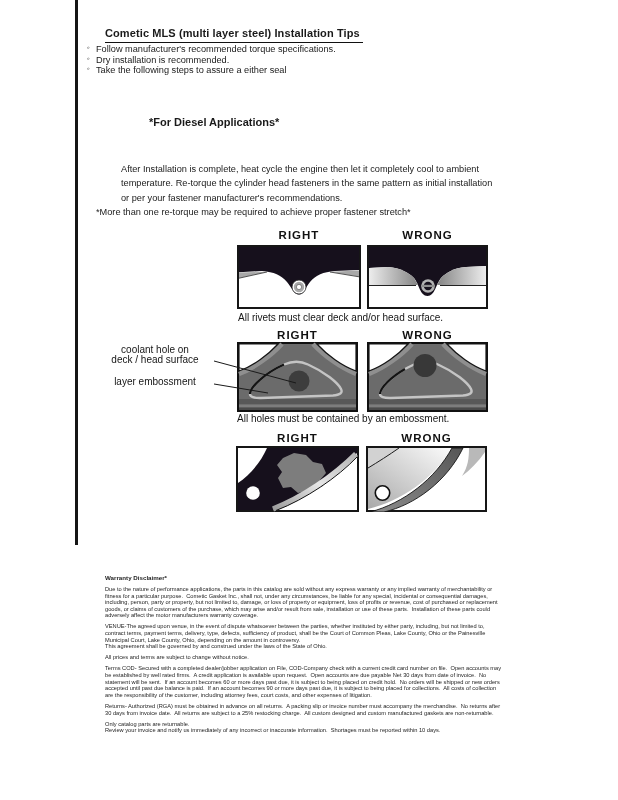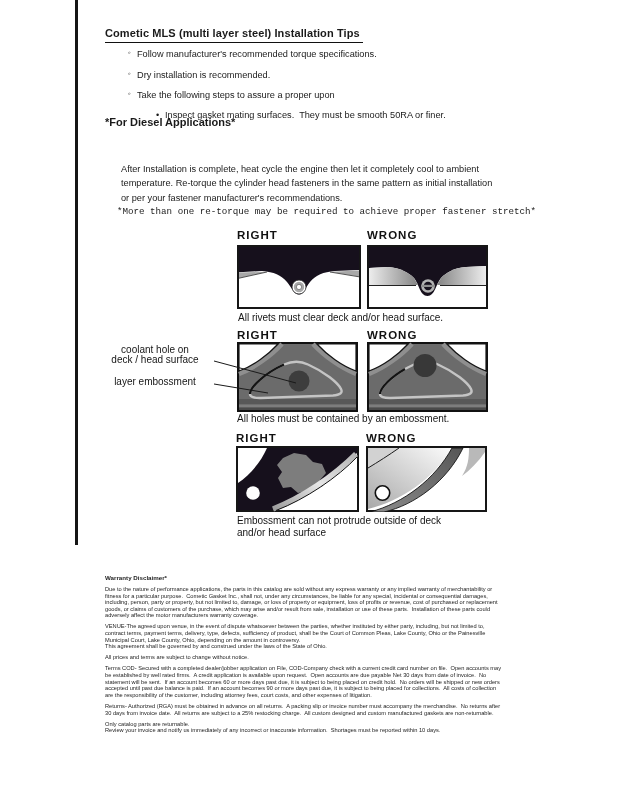--- a/index.html
+++ b/index.html
@@ -7,56 +7,55 @@
     position:relative;width:618px;height:744px;background:#ffffff;
     font-family:"Liberation Sans", sans-serif;color:#1a1a1a;overflow:hidden;
   }
   .abs{position:absolute;}
   .vline{left:75px;top:0;width:3px;height:545px;background:#151515;}
   .title{
     left:105px;top:20px;font-size:11px;font-weight:bold;letter-spacing:.1px;
     border-bottom:1.5px solid #111;padding:0 3px 2.5px 0;
   }
   .tips{left:87px;top:43px;list-style:none;margin:0;padding:0;font-size:9.2px;}
-  .tips li{line-height:20px;white-space:pre;margin-left:41px;}
+  .tips li{line-height:10px;white-space:pre;}
   .tips li.l2{padding-left:28px;}
   .tips .mark{display:inline-block;width:9px;}
   .tips li.l1 .mark{font-size:7.5px;vertical-align:1.5px;}
-  .h2{font-size:11px;font-weight:bold;}
+  .h2{font-size:11px;font-weight:bold;margin-left:44px;}
   .body-p{font-size:9.2px;line-height:14.4px;white-space:pre;margin:0;}
-  .dg-hdr{font-size:11.5px;font-weight:bold;letter-spacing:1px;color:#111;}
+  .dg-hdr{font-size:11.5px;font-weight:bold;letter-spacing:1px;text-align:center;color:#111;}
   .dg-cap{font-size:10px;color:#141414;white-space:pre;line-height:11.5px;}
   .ann{font-size:10px;line-height:9.8px;text-align:center;white-space:pre;color:#161616;}
   .warranty{left:105px;top:574px;width:470px;}
   .warranty h3{margin:0 0 5px 0;font-size:6.2px;font-weight:bold;color:#1c1c1c;}
   .warranty p{margin:0 0 4.5px 0;font-size:5.7px;line-height:6.6px;white-space:pre;color:#242424;}
   .footer-code{left:386px;top:760px;font-size:11px;color:#0f172a;letter-spacing:.3px;}
   svg{display:block;}
 </style>
 </head>
 <body>
 
 <div class="page">
 
   <div class="abs vline"></div>
 
   <h1 class="abs title">Cometic MLS (multi layer steel) Installation Tips</h1>
 
   <ul class="abs tips">
     <li class="l1"><span class="mark">◦</span><span>Follow manufacturer's recommended torque specifications.</span></li>
     <li class="l1"><span class="mark">◦</span><span>Dry installation is recommended.</span></li>
-    <li class="l1"><span class="mark">◦</span><span>Take the following steps to assure a proper upon</span></li>
-    <li class="l2"><span class="mark">•</span><span>Inspect gasket mating surfaces.  They must be smooth 50RA or finer.</span></li>
+    <li class="l1"><span class="mark">◦</span><span>Take the following steps to assure a either seal</span></li>
   </ul>
 
   <div class="abs h2" style="left:105px;top:116px;">*For Diesel Applications*</div>
   <p class="abs body-p" style="left:105px;top:162px;margin-left:16px;">After Installation is complete, heat cycle the engine then let it completely cool to ambient
 temperature. Re-torque the cylinder head fasteners in the same pattern as initial installation
 or per your fastener manufacturer's recommendations.</p>
-  <p class="abs body-p" style="left:117px;top:205px;font-family:Liberation Mono, monospace;">*More than one re-torque may be required to achieve proper fastener stretch*</p>
+  <p class="abs body-p" style="left:96px;top:205px;">*More than one re-torque may be required to achieve proper fastener stretch*</p>
 
   <div class="abs dg-hdr" style="left:237px;top:229px;width:124px;">RIGHT</div>
   <div class="abs dg-hdr" style="left:367px;top:229px;width:121px;">WRONG</div>
 
   <svg class="abs" style="left:237px;top:245px;" width="124" height="64" viewBox="0 0 124 64">
     <rect x="1" y="1" width="122" height="62" fill="#ffffff" stroke="#161616" stroke-width="2"></rect>
     <path d="M2,2 H122 V25 L98,26 C86,27 79,30 73,37 C68,43 67,49.5 62,49.5 C57,49.5 55,43 50,37 C44,30 37,27 25,26 L2,27.3 Z" fill="#16101c"></path>
     <path d="M2,27.5 L30,26.8 L2,33 Z" fill="#a8a8a8"></path>
     <path d="M2,33.2 L30,27" stroke="#2a2a2a" stroke-width="0.8" fill="none"></path>
     <path d="M122,25.5 L93,26.8 L122,31.5 Z" fill="#a8a8a8"></path>
@@ -163,22 +162,20 @@
     </defs>
     <rect x="1" y="1" width="119" height="64" fill="#ffffff" stroke="#161616" stroke-width="2"></rect>
     <path d="M33,2 L86,2 C68,32 36,55 2,63 L2,22 C12,16 23,9 33,2 Z" fill="url(#d3w1)"></path>
     <path d="M2,2 L33,2 C23,9 12,16 2,22 Z" fill="#d2d2d2"></path>
     <path d="M33,2 C23,9 12,16 2,22" fill="none" stroke="#1a1a1a" stroke-width="1"></path>
     <path d="M86,2 L97,2 C81,35 49,59 18,66 L4,66 C38,57 69,33 86,2 Z" fill="url(#d3w2)" stroke="#141414" stroke-width="0.9"></path>
     <path d="M103,2 L119,2 L119,6 C112,16 104,24 96,30 C102,21 103,12 103,2 Z" fill="#b9b9b9"></path>
     <circle cx="16.5" cy="47" r="7.2" fill="#ffffff" stroke="#111" stroke-width="1.6"></circle>
   </svg>
 
-  <div class="abs dg-cap" style="left:237px;top:515px;">Embossment can not protrude outside of deck
-and/or head surface</div>
 
   <div class="abs warranty">
     <h3>Warranty Disclaimer*</h3>
     <p>Due to the nature of performance applications, the parts in this catalog are sold without any express warranty or any implied warranty of merchantability or
 fitness for a particular purpose.  Cometic Gasket Inc., shall not, under any circumstances, be liable for any special, incidental or consequential damages,
 including, person, party or property, but not limited to, damage, or loss of property or equipment, loss of profits or revenue, cost of purchased or replacement
 goods, or claims of customers of the purchase, which may arise and/or result from sale, installation or use of these parts.  Installation of these parts could
 adversely affect the motor manufacturers warranty coverage.</p>
     <p>VENUE-The agreed upon venue, in the event of dispute whatsoever between the parties, whether instituted by either party, including, but not limited to,
 contract terms, payment terms, delivery, type, defects, sufficiency of product, shall be the Court of Common Pleas, Lake County, Ohio or the Painesville

